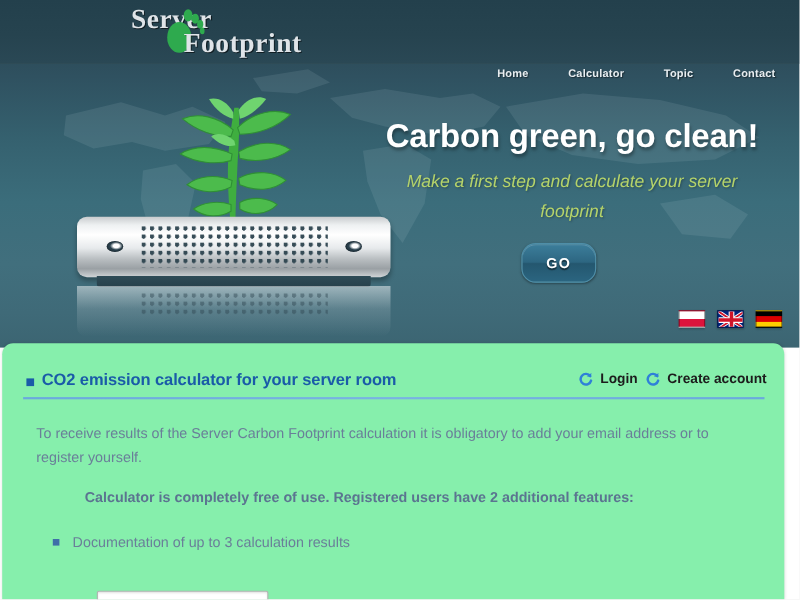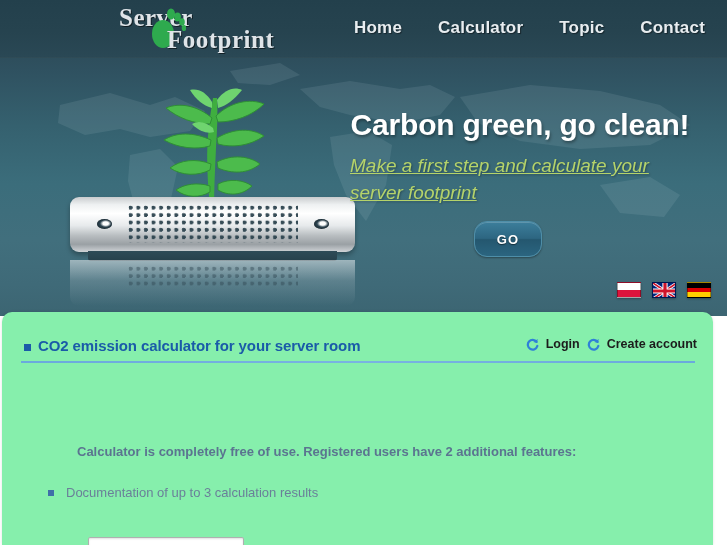--- a/index.html
+++ b/index.html
@@ -88,53 +88,54 @@
   
   .nav {
     position: absolute;
     right: 22px; top: 18px;
     display: flex;
     align-items: center;
     gap: 0px;
   }
   .nav-item {
     color: #e8edf0;
-    font-size: 17px;
+    font-size: 10px;
     font-weight: bold;
     letter-spacing: .2px;
     padding: 0 18px;
     cursor: pointer;
     text-shadow: 1px 1px 1px rgba(0,0,0,.45);
     white-space: nowrap;
+    margin-top: 44px;
   }
   .nav-item:last-child { padding-right: 0; }
 
   
   .hero-title {
     position: absolute;
     left: 350px; top: 108px;
     width: 340px;
     text-align: center;
     color: #ffffff;
     font-size: 30px;
     font-weight: bold;
     letter-spacing: -.2px;
     text-shadow: 1px 2px 3px rgba(0,0,0,.35);
     white-space: nowrap;
   }
   .hero-sub {
     position: absolute;
     left: 350px; top: 152px;
     width: 340px;
+    text-align: center;
     color: #b5d36a;
-    font-size: 19px;
+    font-size: 16px;
     font-style: italic;
     line-height: 27px;
     text-shadow: 1px 1px 2px rgba(0,0,0,.30);
-    text-decoration: underline;
   }
   .go-btn {
     position: absolute;
     left: 474px; top: 221px;
     width: 68px; height: 36px;
     border-radius: 13px;
     background: linear-gradient(180deg, #3c7e9b 0%, #2d6681 48%, #24576f 52%, #2b6580 100%);
     border: 1px solid #4e8ea8;
     box-shadow: 0 1px 2px rgba(0,0,0,.35), inset 0 1px 0 rgba(255,255,255,.18);
     color: #ffffff;
@@ -439,20 +440,21 @@
           <path d="M11.4 4.2 A5.2 5.2 0 1 0 12.2 8.6" fill="none" stroke="#2f80d8" stroke-width="2.4" stroke-linecap="round"></path>
           <path d="M12.6 1.2 L11.9 5.4 L7.9 4.3 Z" fill="#2f80d8"></path>
         </svg>
         <span class="acct-link">Create account</span>
       </div>
 
       <div class="panel-divider"></div>
     </div>
   </div>
 
+  <div class="para para-1">To receive results of the Server Carbon Footprint calculation it is obligatory to add your email address or to register yourself.</div>
   <div class="para para-2">Calculator is completely free of use. Registered users have 2 additional features:</div>
 
   <ul class="feature-list">
     <li>Documentation of up to 3 calculation results</li>
   </ul>
 
   <div class="bottom-field"></div>
 
 </div>
 

